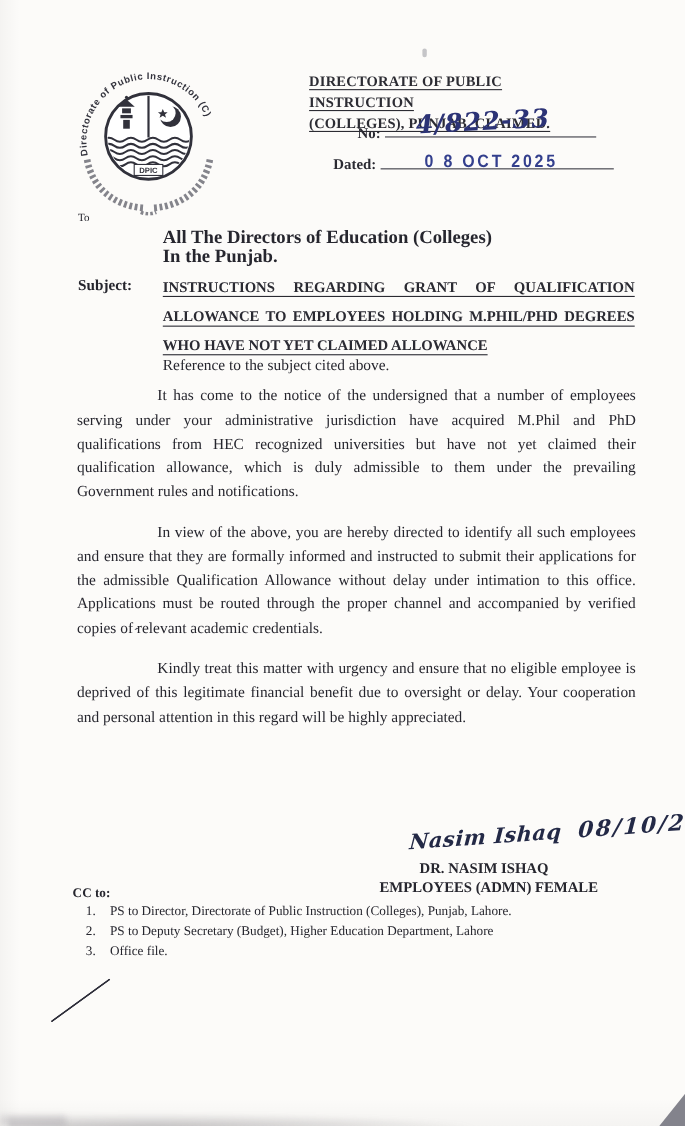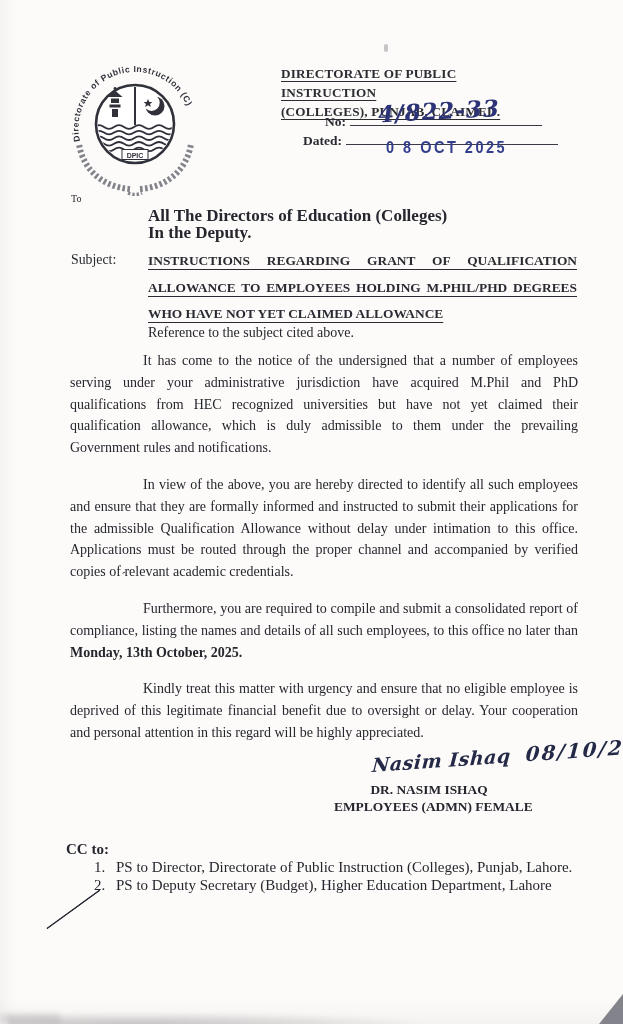--- a/index.html
+++ b/index.html
@@ -24,39 +24,39 @@
     font-family:Liberation Serif, serif;
     font-weight:700;font-size:13.2px;line-height:19px;
     letter-spacing:.2px;color:#2c2c33;
   }
   .org-header span{text-decoration:underline;text-underline-offset:2.5px;text-decoration-thickness:1.4px;}
 
   .field-label{font-weight:700;font-size:13.5px;color:#2a2a32;}
   .rule{display:inline-block;border-bottom:1.4px solid #3a3a44;vertical-align:baseline;}
   .no-row{left:309px;top:112px;margin-left:16px;}
   .no-row .rule{width:192px;}
-  .dated-row{left:303px;top:131px;}
+  .dated-row{left:303px;top:141px;}
   .dated-row .rule{width:212px;}
   .hand-no{
     left:378px;top:97px;width:130px;
     font-style:italic;font-size:23px;font-weight:600;
     color:#2c3376;transform:rotate(-3deg);
     font-family:"DejaVu Serif", serif;letter-spacing:1px;
   }
   .stamp-date{
     left:386px;top:139px;
     font-family:"Liberation Sans", sans-serif;
     font-weight:700;font-size:14.5px;letter-spacing:2.5px;
     color:#333f8d;transform:scaleY(1.12);white-space:nowrap;
   }
 
   
   .to-label{left:71px;top:193px;font-size:10px;}
   .addressee{left:148px;top:207px;font-weight:700;font-size:17px;line-height:17px;}
-  .subject-label{left:71px;top:252px;font-weight:400;font-size:13.8px;}
+  .subject-label{left:71px;top:252px;font-weight:700;font-size:13.8px;}
   .subject-text{
     left:148px;top:248px;width:429px;
     font-weight:700;font-size:13.4px;line-height:26.6px;
     text-align:justify;
     text-decoration:underline;text-underline-offset:4px;text-decoration-thickness:1.4px;
     color:#2a2a32;
   }
   .reference{left:148px;top:325px;font-size:14px;}
 
   
@@ -72,28 +72,28 @@
   
   .hand-sig{
     left:372px;top:746px;width:200px;
     font-family:"DejaVu Serif", serif;font-style:italic;
     font-size:19px;font-weight:600;color:#232946;
     transform:rotate(-4deg) skewX(-8deg);
     white-space:nowrap;letter-spacing:.5px;
   }
   .hand-sig .sig-date{font-size:20px;letter-spacing:2px;margin-left:8px;}
   .sig-typed{
-    left:334px;top:782px;width:190px;text-align:center;
+    left:345px;top:782px;width:190px;text-align:center;
     font-weight:700;font-size:13.4px;line-height:16.5px;white-space:nowrap;
   }
 
   
-  .cc-block{left:66px;top:841px;font-size:15px;}
+  .cc-block{left:66px;top:804px;font-size:12px;}
   .cc-label{font-weight:700;}
-  .cc-item{margin-left:28px;line-height:18px;}
+  .cc-item{margin-left:12px;line-height:18px;}
   .cc-item .num{display:inline-block;width:22px;}
 
   
   .tick{
     left:46px;top:928px;width:66px;height:0;
     border-top:2.4px solid #2e2e3a;
     transform:rotate(-36deg);transform-origin:0 0;border-radius:2px;
   }
   .stray-quote{left:120px;top:569px;color:#4e4e58;font-size:15px;transform:rotate(14deg);}
   .top-dot{left:384px;top:44px;width:4px;height:8px;background:rgba(130,130,140,.45);border-radius:2px;}
@@ -174,51 +174,53 @@
 
   <div class="abs dated-row">
     <span class="field-label">Dated:</span>
     <span class="rule"></span>
   </div>
   <div class="abs stamp-date">0 8 OCT 2025</div>
 
   <div class="abs to-label">To</div>
   <div class="abs addressee">
     <span>All The Directors of Education (Colleges)</span><br>
-    <span>In the Deputy.</span>
+    <span>In the Punjab.</span>
   </div>
 
   <div class="abs subject-label">Subject:</div>
   <div class="abs reference">Reference to the subject cited above.</div>
   <div class="abs subject-text">INSTRUCTIONS REGARDING GRANT OF QUALIFICATION ALLOWANCE TO EMPLOYEES HOLDING M.PHIL/PHD DEGREES WHO HAVE NOT YET CLAIMED ALLOWANCE</div>
 
   <div class="abs letter-body">
     <p>It has come to the notice of the undersigned that a number of employees serving under your administrative jurisdiction have acquired M.Phil and PhD qualifications from HEC recognized universities but have not yet claimed their qualification allowance, which is duly admissible to them under the prevailing Government rules and notifications.</p>
     <p>In view of the above, you are hereby directed to identify all such employees and ensure that they are formally informed and instructed to submit their applications for the admissible Qualification Allowance without delay under intimation to this office. Applications must be routed through the proper channel and accompanied by verified copies of relevant academic credentials.</p>
-    <p><span>Furthermore, you are required to compile and submit a consolidated report of compliance, listing the names and details of all such employees, to this office no later than </span><span class="b">Monday, 13th October, 2025.</span></p>
     <p>Kindly treat this matter with urgency and ensure that no eligible employee is deprived of this legitimate financial benefit due to oversight or delay. Your cooperation and personal attention in this regard will be highly appreciated.</p>
   </div>
 
   <div class="abs hand-sig">
     <span>Nasim Ishaq</span>
     <span class="sig-date">08/10/25</span>
   </div>
   <div class="abs sig-typed">
     <span>DR. NASIM ISHAQ</span><br>
     <span>EMPLOYEES (ADMN) FEMALE</span>
   </div>
 
   <div class="abs cc-block">
     <div class="cc-label">CC to:</div>
     <div class="cc-item">
       <span class="num">1.</span><span>PS to Director, Directorate of Public Instruction (Colleges), Punjab, Lahore.</span>
     </div>
     <div class="cc-item">
       <span class="num">2.</span><span>PS to Deputy Secretary (Budget), Higher Education Department, Lahore</span>
     </div>
+    <div class="cc-item">
+      <span class="num">3.</span><span>Office file.</span>
+    </div>
   </div>
 
   <div class="abs tick"></div>
   <div class="abs stray-quote">´</div>
   <div class="abs top-dot"></div>
   <div class="abs smudge1"></div>
   <div class="abs smudge2"></div>
   <div class="abs corner-tri"></div>
 
 </div>

